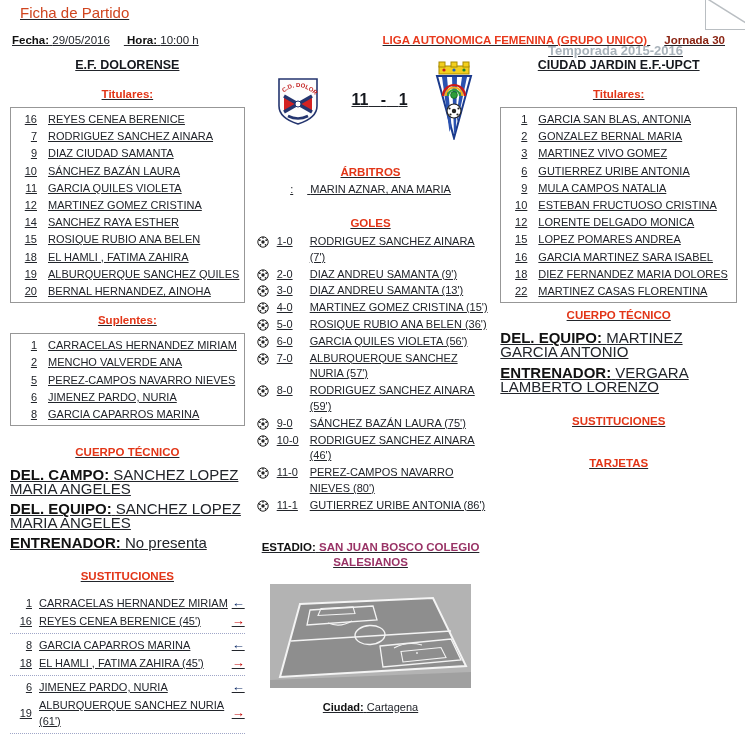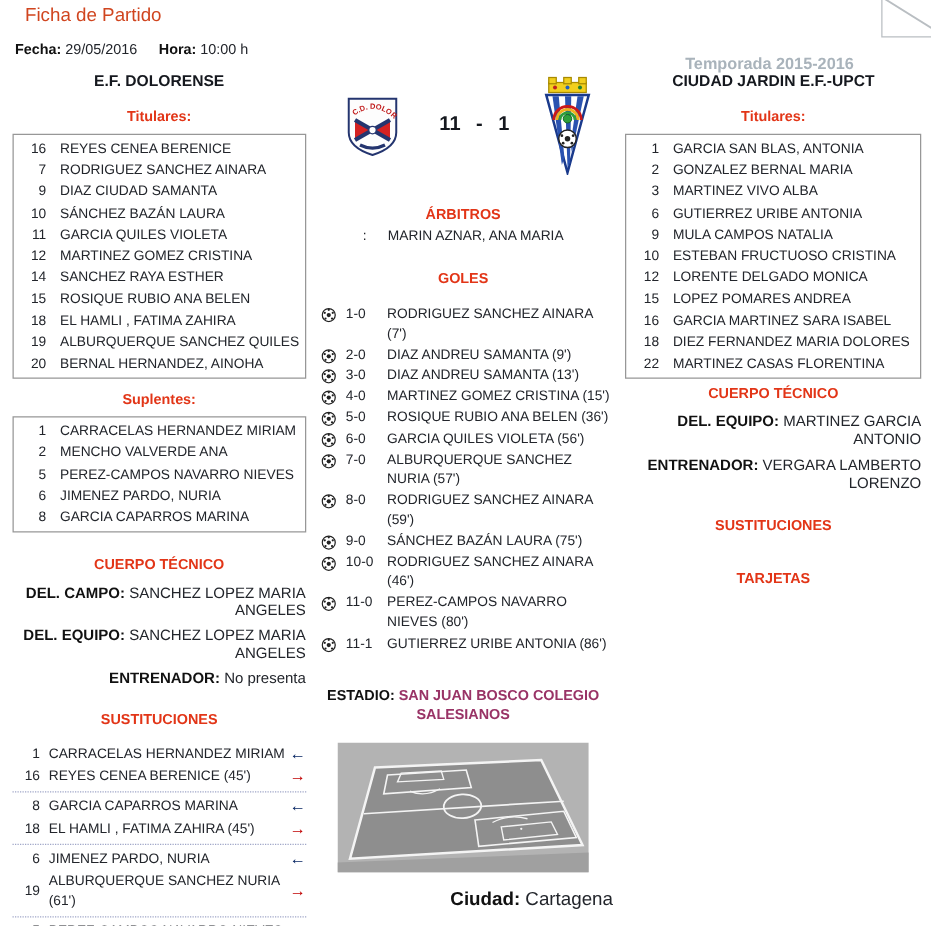--- a/index.html
+++ b/index.html
@@ -1,18 +1,18 @@
 <!DOCTYPE html>
 <html><head>
 <meta charset="utf-8">
 <style>
   * { box-sizing: border-box; margin: 0; padding: 0; }
   html,body { width:745px; height:741px; background:#fff; overflow:hidden;
     font-family:"Liberation Sans", sans-serif; color:#22252b; }
-  .page { position:relative; width:745px; height:730px; }
+  .page { position:relative; width:745px; height:730px;text-decoration:underline; }
 
   
   .topbar { display:flex; align-items:flex-start; padding:4px 10px 0 20px; height:28px; }
   .app-title { font-size:15px; color:#d0451f; }
   .season { margin-left:auto; margin-right:52px; font-size:13px; font-weight:bold; color:#a9b3bb;margin-top:39px; }
   .corner-icon { position:absolute; top:-4px; right:-8px; width:48px; height:34px;
     background:#fff; border:1px solid #b9bec2; }
   .corner-icon svg { display:block; }
 
   .metarow { display:flex; align-items:baseline; padding:6px 20px 0 12px; font-size:11.5px;gap:11px; }
@@ -30,21 +30,21 @@
 
   .team-title { text-align:center; font-size:12.5px; font-weight:bold; color:#15181e; margin-top:2px; }
   .sec-head { text-align:center; font-size:11.5px; font-weight:bold; color:#e23517; }
   .head-gap1 { margin-top:16px; }
   .players-box { border:1px solid #979797; margin-top:7px; padding:3px 0 2px 0; }
   .p-row { display:flex; align-items:center; line-height:17.2px; font-size:11px; }
   .p-num { width:26px; text-align:right; flex:none; }
   .p-name { margin-left:11px; white-space:nowrap; }
 
   .staff-block { margin-top:10px; }
-  .staff-line { font-size:12px; line-height:13.5px; margin:7px 0;text-align:right; }
+  .staff-line { font-size:15px; line-height:13.5px; margin:7px 0; }
   .staff-line b { color:#111; }
 
   .subs-list { margin-top:10px; }
   .sub-pair { border-bottom:1px dotted #a0a6c8; padding:2px 0 3px 0; }
   .sub-row { display:flex; align-items:center; font-size:11px; line-height:16px; padding:1px 0; }
   .sub-num { width:22px; text-align:right; flex:none; }
   .sub-name { margin-left:7px; flex:1; }
   .arrow { flex:none; width:16px; text-align:right; font-weight:bold; font-size:13px; }
   .arrow.in  { color:#00205f; }
   .arrow.out { color:#c00000; }
@@ -53,31 +53,31 @@
   .scoreline { display:flex; align-items:center; margin-top:4px; }
   .crest-home { margin-left:20px; }
   .score { flex:1; text-align:center; font-size:16px; font-weight:bold; color:#15181e; word-spacing:8px; }
   .crest-away { margin-right:16px; }
 
   .arb-head { margin-top:26px; }
   .arb-line { text-align:center; font-size:11px; margin-top:5px; }
   .arb-line .colon { margin-right:14px; }
 
   .goles-head { margin-top:22px; }
-  .goals { margin-top:15px; }
+  .goals { margin-top:5px; }
   .goal-row { display:flex; align-items:flex-start; font-size:11px; line-height:15.8px; margin:1px 0; }
   .ball { flex:none; width:12px; height:12px; margin:2px 2px 0 6px; }
   .g-score { flex:none; width:33px; margin-left:6px; }
   .g-player { flex:1; }
 
   .estadio { text-align:center; font-size:11.5px; font-weight:bold; margin:26px auto 0 auto; width:220px; line-height:15px; }
   .estadio .lbl { color:#111; }
   .estadio .val { color:#993366; }
   .pitch-wrap { margin:14px auto 0 auto; width:201px; height:104px; }
-  .ciudad { text-align:right; font-size:15px; margin-top:13px; }
+  .ciudad { text-align:center; font-size:11px; margin-top:13px; }
   .ciudad b { color:#111; }
 
   
   .col-right .players-box { margin-top:7px; }
   .col-right .sec-head.ct { margin-top:6px; }
   .col-right .staff-line { margin:8px 0; }
   .head-sus { margin-top:22px; }
   .head-tar { margin-top:30px; }
 </style>
 </head>
@@ -94,20 +94,24 @@
       <polyline points="0,1 40,26" fill="none" stroke="#b9bec2" stroke-width="1.5"></polyline>
     </svg>
   </div>
 
   <div class="metarow">
     <span class="meta-left">
       <b>Fecha:</b>
       <span class="val">29/05/2016</span>
       <b>Hora:</b>
       <span class="val">10:00 h</span>
+    </span>
+    <span class="meta-right">
+      <span class="league">LIGA AUTONOMICA FEMENINA (GRUPO UNICO)</span>
+      <span class="jornada">Jornada 30</span>
     </span>
   </div>
 
   <div class="cols">
 
     <div class="col-left">
       <div class="team-title">E.F. DOLORENSE</div>
 
       <div class="sec-head head-gap1">Titulares:</div>
       <div class="players-box">
@@ -536,21 +540,21 @@
             <span class="p-name">GARCIA SAN BLAS, ANTONIA</span>
           </div>
 
           <div class="p-row">
             <span class="p-num">2</span>
             <span class="p-name">GONZALEZ BERNAL MARIA</span>
           </div>
 
           <div class="p-row">
             <span class="p-num">3</span>
-            <span class="p-name">MARTINEZ VIVO ALBA</span>
+            <span class="p-name">MARTINEZ VIVO GOMEZ</span>
           </div>
 
           <div class="p-row">
             <span class="p-num">6</span>
             <span class="p-name">GUTIERREZ URIBE ANTONIA</span>
           </div>
 
           <div class="p-row">
             <span class="p-num">9</span>
             <span class="p-name">MULA CAMPOS NATALIA</span>

